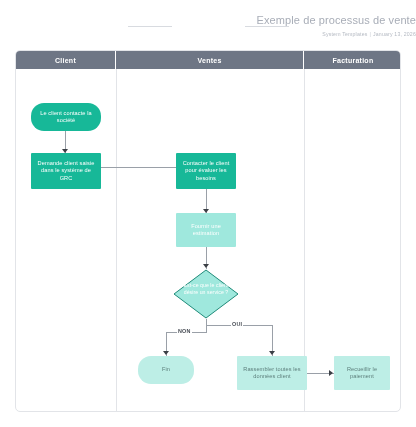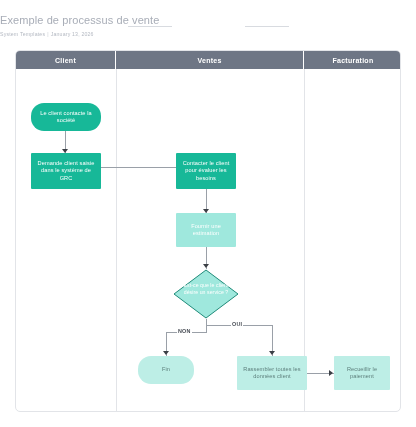--- a/index.html
+++ b/index.html
@@ -16,21 +16,21 @@
     position: relative;
   }
 
   
   .doc-header {
     position: absolute;
     left: 0;
     top: 0;
     width: 416px;
     height: 46px;
-    text-align: left;
+    text-align: right;
   }
   .doc-title {
     position: absolute;
     left: 0;
     top: 14px;
     width: 416px;
     font-size: 11px;
     font-weight: 400;
     color: #a8adb7;
     letter-spacing: 0.1px;

